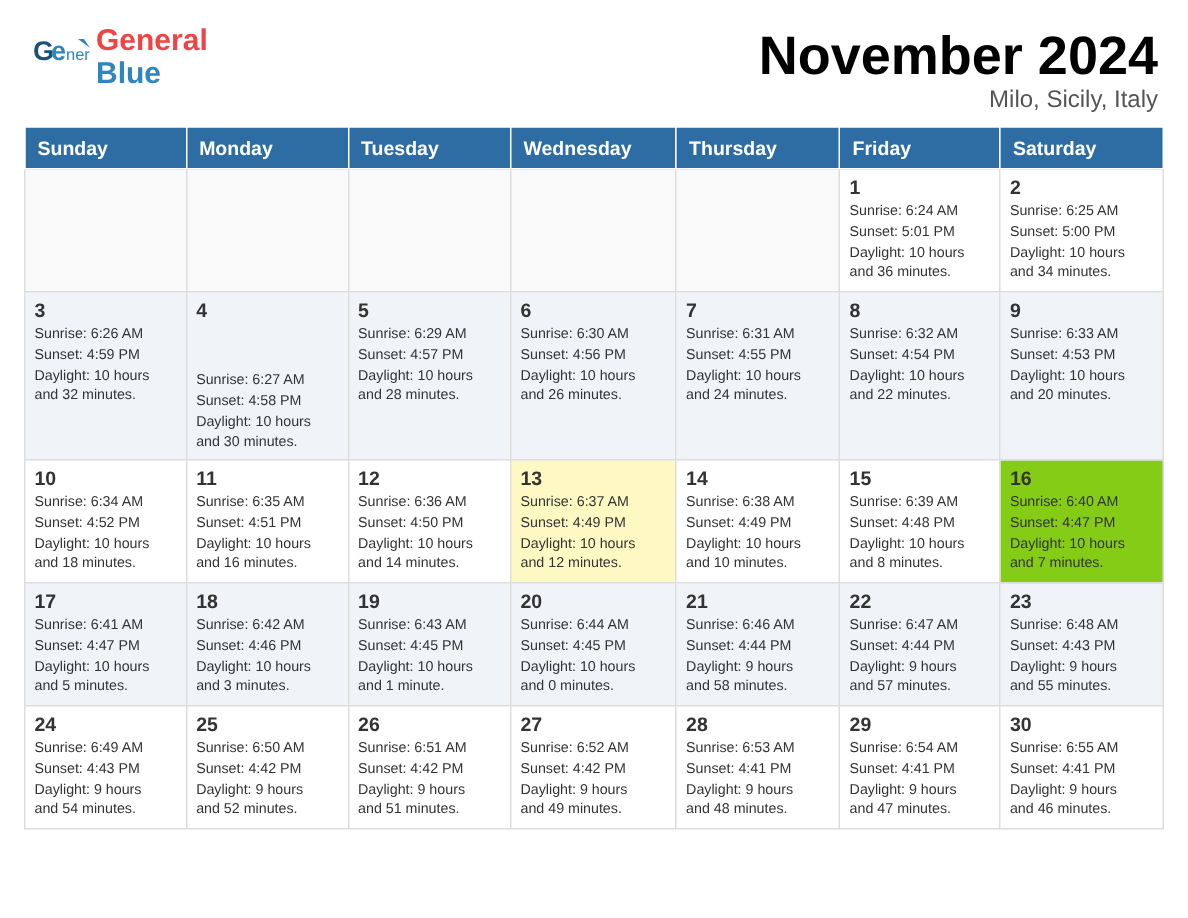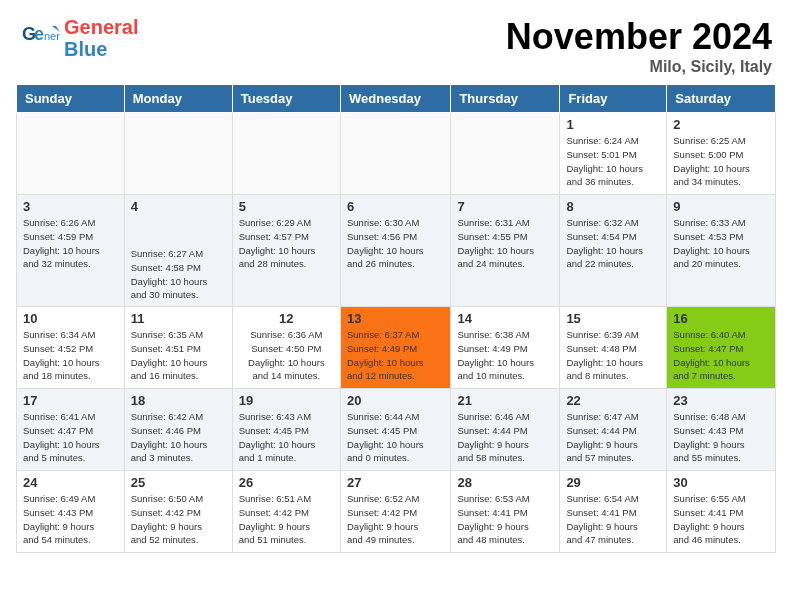--- a/index.html
+++ b/index.html
@@ -5,21 +5,21 @@
     * { box-sizing: border-box; margin: 0; padding: 0; }
     body { font-family: Arial, sans-serif; background: #fff; width: 792px; height: 612px; overflow: hidden; }
     
     .header { display: flex; justify-content: space-between; align-items: flex-start; padding: 16px 20px 8px 20px; }
     
     .logo { display: flex; align-items: center; }
     .logo-icon { width: 40px; height: 40px; margin-right: 4px; }
     
     .title-block { text-align: right; }
     .month-title { font-size: 36px; font-weight: bold; color: #000000; }
-    .location { font-size: 16px; color: #555; font-weight: bold; }
+    .location { font-size: 16px; color: #555; }
     
     .calendar { width: 100%; border-collapse: collapse; margin: 0 8px; width: calc(100% - 16px); margin-left: 8px; }
     
     .calendar th {
       background: #2e6da4;
       color: white;
       text-align: left;
       padding: 6px 8px;
       font-size: 13px;
       font-weight: bold;
@@ -166,28 +166,28 @@
 Daylight: 10 hours
 and 18 minutes.</div>
             </td>
             <td style="background: rgb(255, 255, 255);">
               <div class="day-num">11</div>
               <div class="day-info" style="white-space: pre-line;">Sunrise: 6:35 AM
 Sunset: 4:51 PM
 Daylight: 10 hours
 and 16 minutes.</div>
             </td>
-            <td style="background: rgb(255, 255, 255); text-align: center;">
+            <td style="background: rgb(255, 255, 255);">
               <div class="day-num">12</div>
               <div class="day-info" style="white-space: pre-line;">Sunrise: 6:36 AM
 Sunset: 4:50 PM
 Daylight: 10 hours
 and 14 minutes.</div>
             </td>
-            <td style="background: #f97316;">
+            <td style="background: #fef9c3;">
               <div class="day-num">13</div>
               <div class="day-info" style="white-space: pre-line;">Sunrise: 6:37 AM
 Sunset: 4:49 PM
 Daylight: 10 hours
 and 12 minutes.</div>
             </td>
             <td style="background: rgb(255, 255, 255);">
               <div class="day-num">14</div>
               <div class="day-info" style="white-space: pre-line;">Sunrise: 6:38 AM
 Sunset: 4:49 PM

